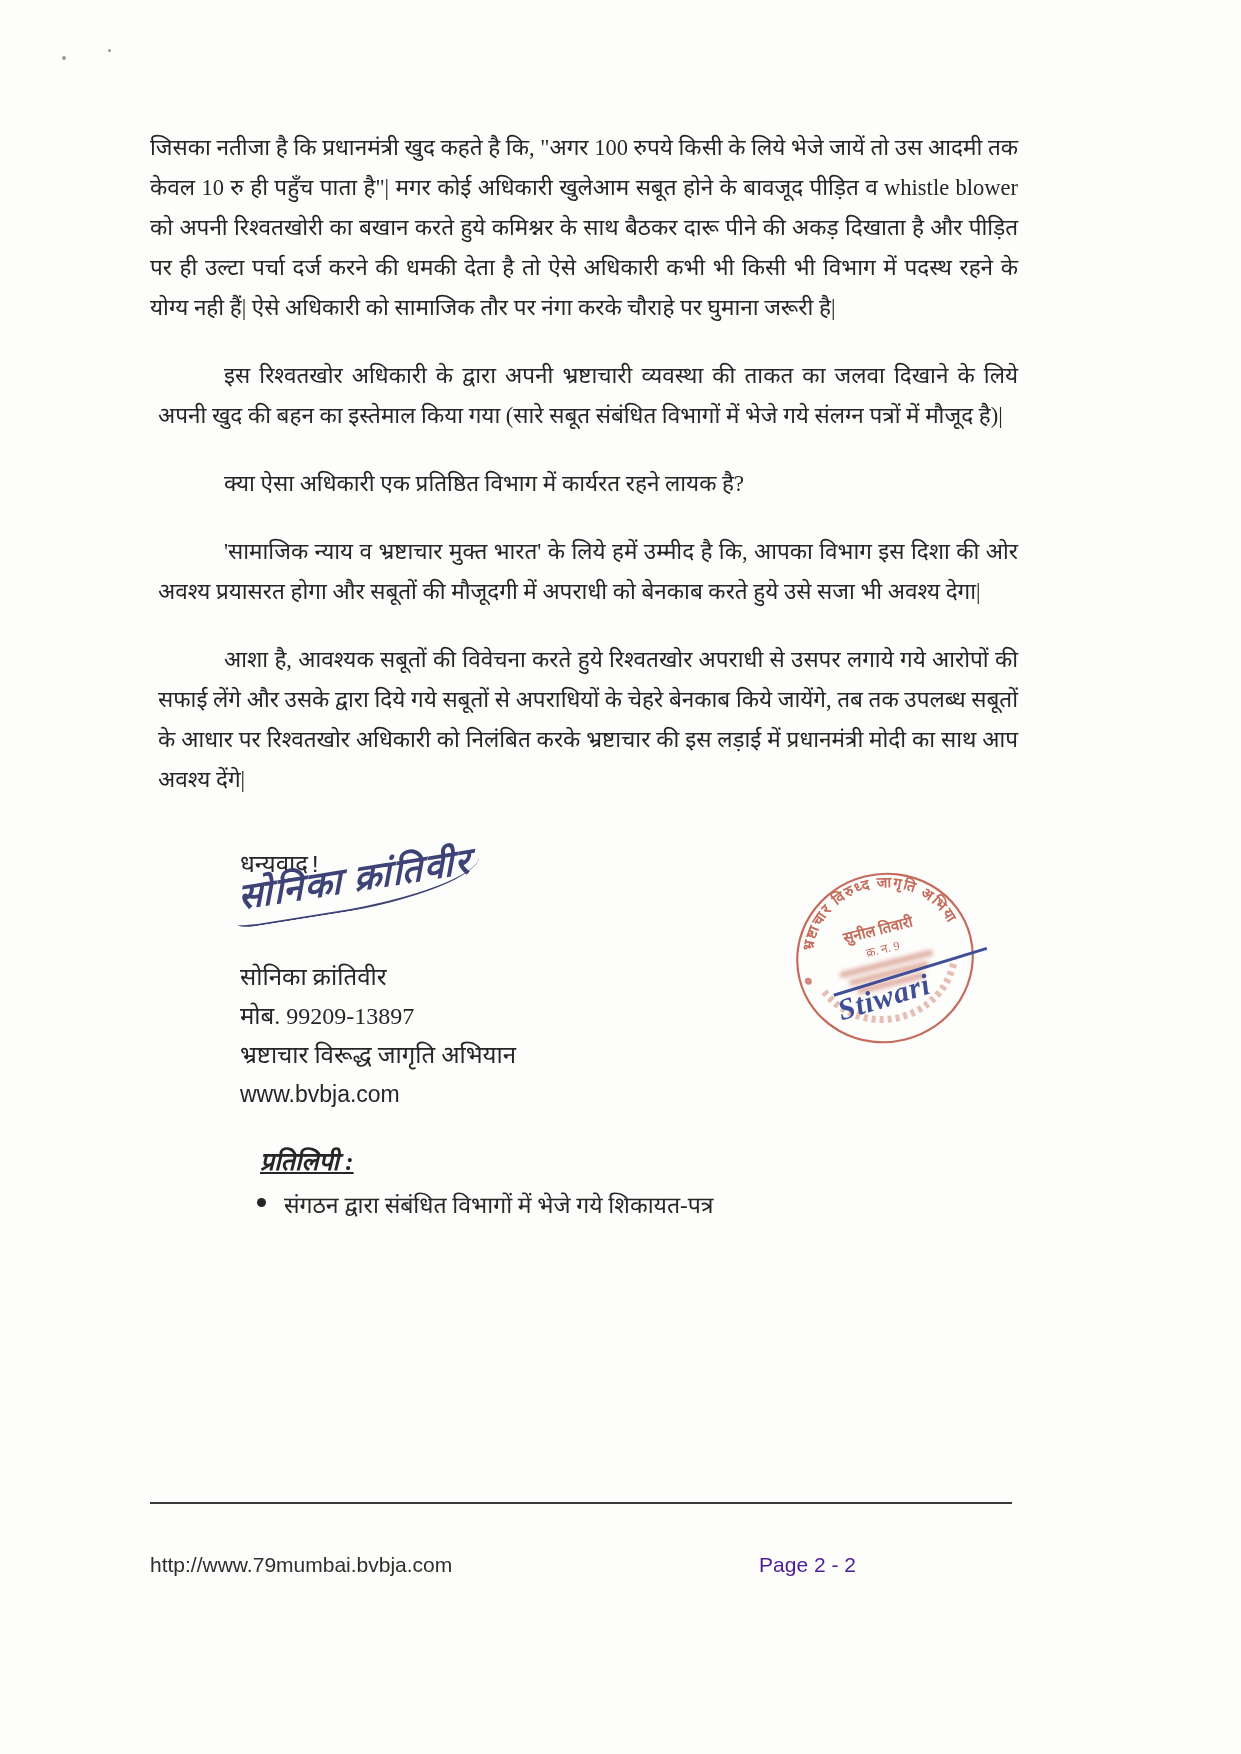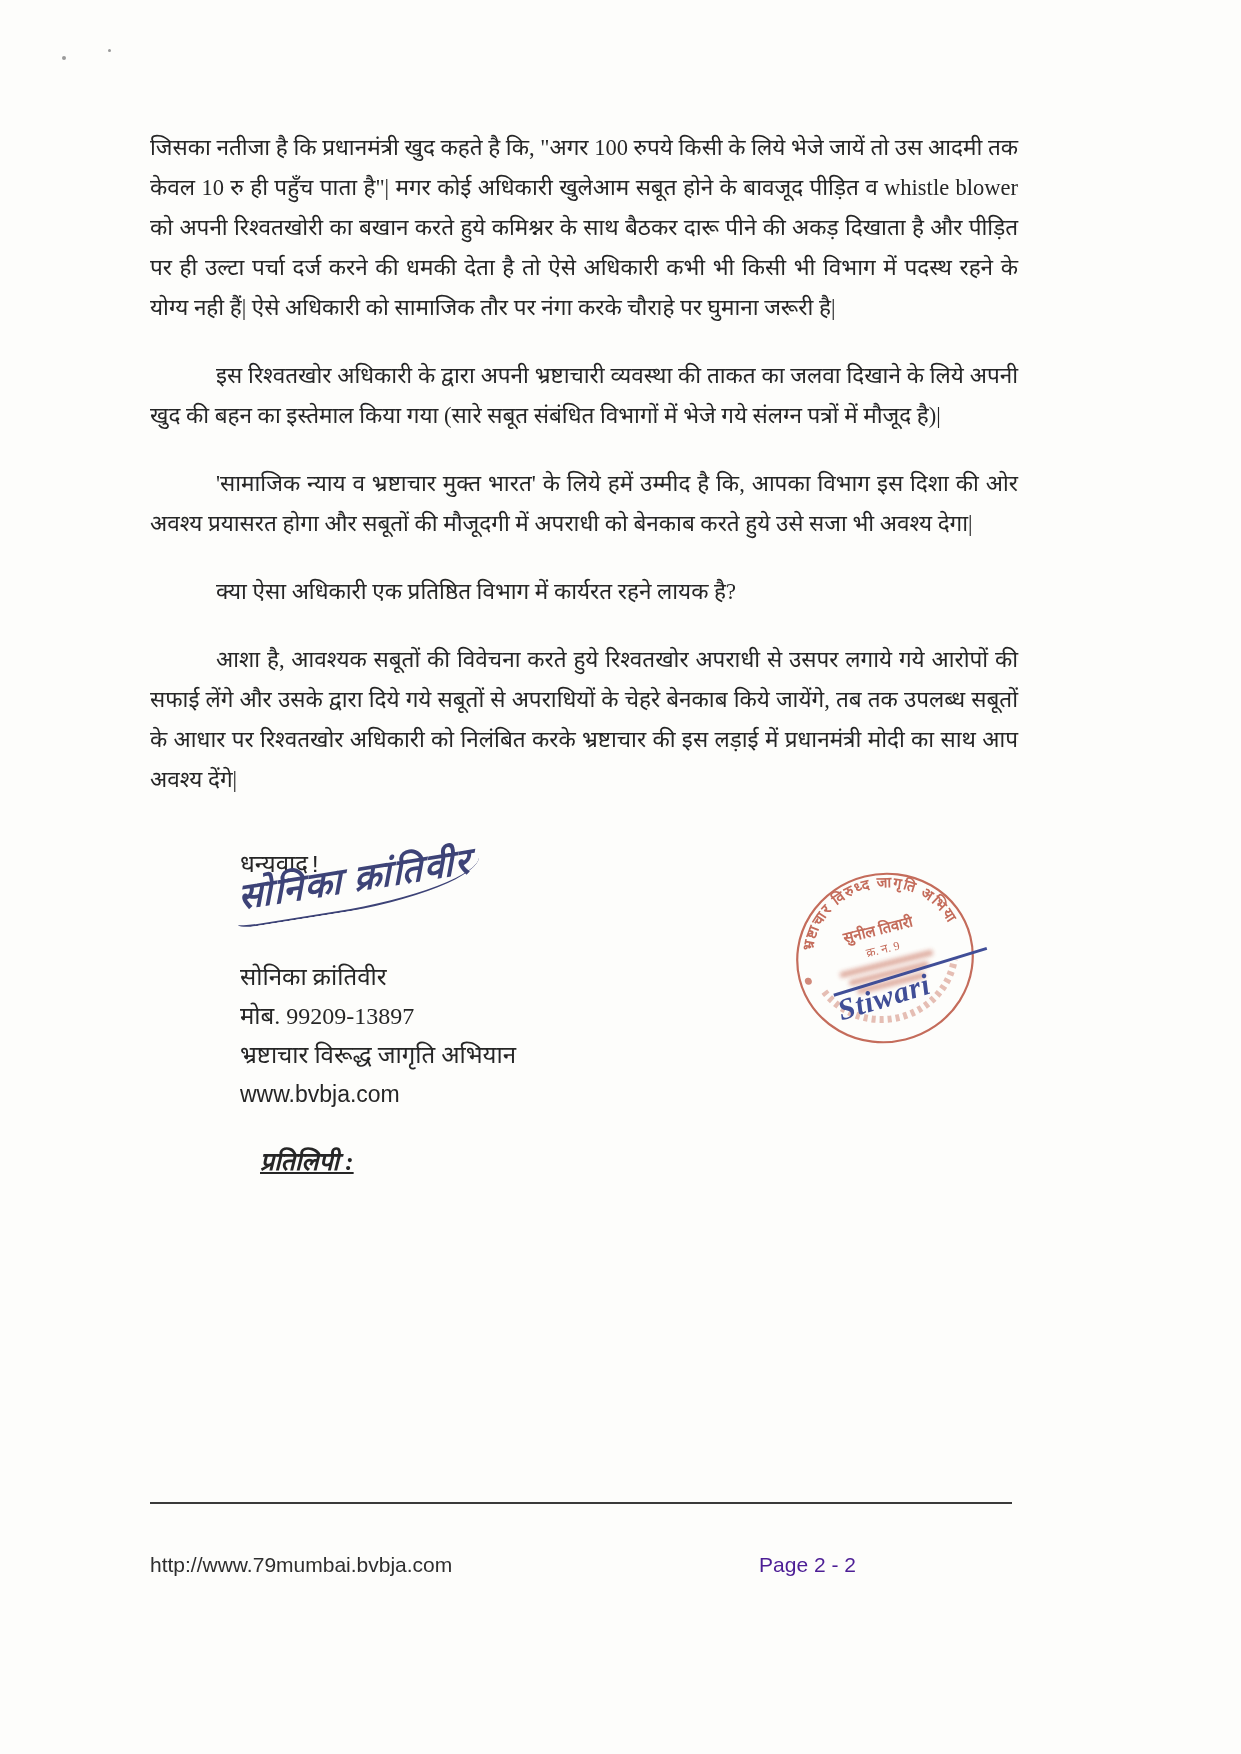--- a/index.html
+++ b/index.html
@@ -11,21 +11,21 @@
     overflow: hidden;
   }
   .page { position: relative; width: 1082px; height: 1754px; }
 
   
   .letter-body {
     position: absolute; left: 150px; top: 128px; width: 868px;
     font-size: 22.5px; line-height: 40px; text-align: justify;
   }
   .letter-body p { margin: 0 0 28px 0; }
-  .letter-body p.indent { text-indent: 66px; }
+  .letter-body p.indent { text-indent: 66px; margin-left: 8px; }
 
   .closing { position: absolute; left: 240px; top: 846px; font-size: 24px; font-family: Liberation Mono, monospace; }
 
   
   .hand-sign {
     position: absolute; left: 238px; top: 872px; width: 230px;
     color: #3d4377;
     font-size: 36px; font-style: italic; font-weight: bold;
     transform: rotate(-9deg) skewX(-6deg);
     transform-origin: left bottom;
@@ -106,22 +106,22 @@
 <body>
 
 <div class="page">
 
   <div class="speck" style="left:62px; top:56px; width:4px; height:4px;"></div>
   <div class="speck" style="left:108px; top:49px; width:3px; height:3px;"></div>
 
   <div class="letter-body">
     <p>जिसका नतीजा है कि प्रधानमंत्री खुद कहते है कि, "अगर 100 रुपये किसी के लिये भेजे जायें तो उस आदमी तक केवल 10 रु ही पहुँच पाता है"| मगर कोई अधिकारी खुलेआम सबूत होने के बावजूद पीड़ित व whistle blower को अपनी रिश्वतखोरी का बखान करते हुये कमिश्नर के साथ बैठकर दारू पीने की अकड़ दिखाता है और पीड़ित पर ही उल्टा पर्चा दर्ज करने की धमकी देता है तो ऐसे अधिकारी कभी भी किसी भी विभाग में पदस्थ रहने के योग्य नही हैं| ऐसे अधिकारी को सामाजिक तौर पर नंगा करके चौराहे पर घुमाना जरूरी है|</p>
     <p class="indent">इस रिश्वतखोर अधिकारी के द्वारा अपनी भ्रष्टाचारी व्यवस्था की ताकत का जलवा दिखाने के लिये अपनी खुद की बहन का इस्तेमाल किया गया (सारे सबूत संबंधित विभागों में भेजे गये संलग्न पत्रों में मौजूद है)|</p>
+    <p class="indent">क्या ऐसा अधिकारी एक प्रतिष्ठित विभाग में कार्यरत रहने लायक है?</p>
     <p class="indent">'सामाजिक न्याय व भ्रष्टाचार मुक्त भारत' के लिये हमें उम्मीद है कि, आपका विभाग इस दिशा की ओर अवश्य प्रयासरत होगा और सबूतों की मौजूदगी में अपराधी को बेनकाब करते हुये उसे सजा भी अवश्य देगा|</p>
-    <p class="indent">क्या ऐसा अधिकारी एक प्रतिष्ठित विभाग में कार्यरत रहने लायक है?</p>
     <p class="indent">आशा है, आवश्यक सबूतों की विवेचना करते हुये रिश्वतखोर अपराधी से उसपर लगाये गये आरोपों की सफाई लेंगे और उसके द्वारा दिये गये सबूतों से अपराधियों के चेहरे बेनकाब किये जायेंगे, तब तक उपलब्ध सबूतों के आधार पर रिश्वतखोर अधिकारी को निलंबित करके भ्रष्टाचार की इस लड़ाई में प्रधानमंत्री मोदी का साथ आप अवश्य देंगे|</p>
   </div>
 
   <div class="closing">धन्यवाद!</div>
 
   <div class="hand-sign">सोनिका क्रांतिवीर</div>
 
   <div class="id-block">
     <div>सोनिका क्रांतिवीर</div>
     <div>मोब. 99209-13897</div>
@@ -147,18 +147,21 @@
       <div class="stamp-name">सुनील तिवारी</div>
       <div class="stamp-num">क्र. न. 9</div>
       <div class="blur-line" style="width:96px;"></div>
       <div class="blur-line" style="width:82px;"></div>
       <div class="blur-line" style="width:70px;"></div>
     </div>
     <div class="stamp-oversign">Stiwari</div>
   </div>
 
   <div class="copies-heading">प्रतिलिपी :</div>
+  <div class="copies-item">
+    <span class="bullet"></span><span>संगठन द्वारा संबंधित विभागों में भेजे गये शिकायत-पत्र</span>
+  </div>
 
   <div class="footer-rule"></div>
   <div class="footer-url">http://www.79mumbai.bvbja.com</div>
   <div class="footer-page">Page 2 - 2</div>
 
 </div>
 
 </body></html>

